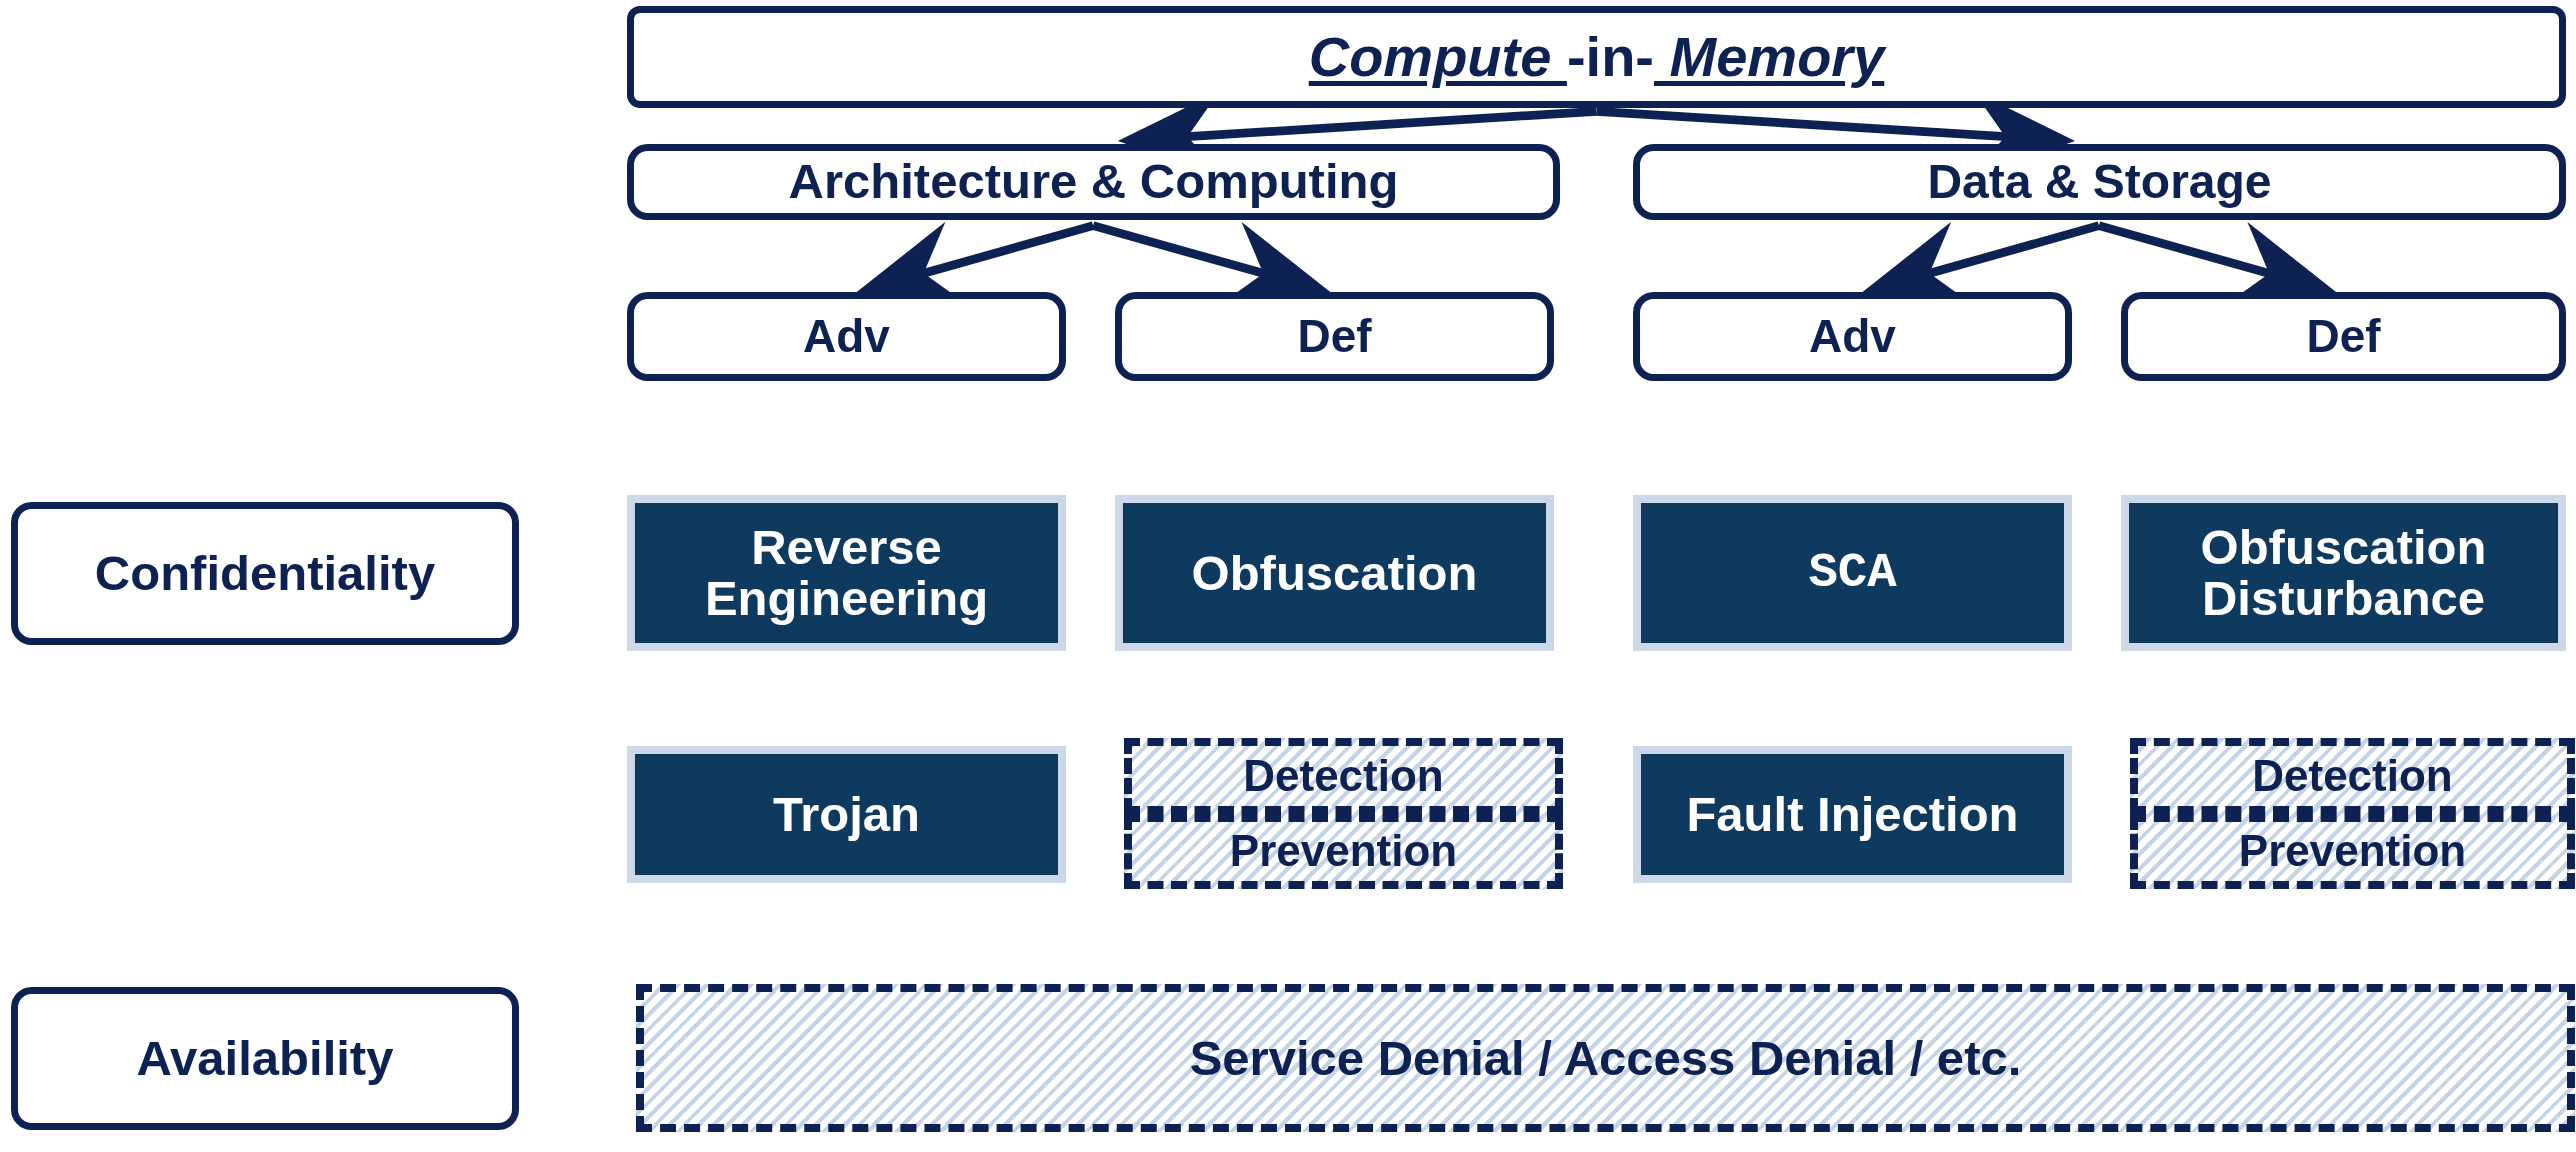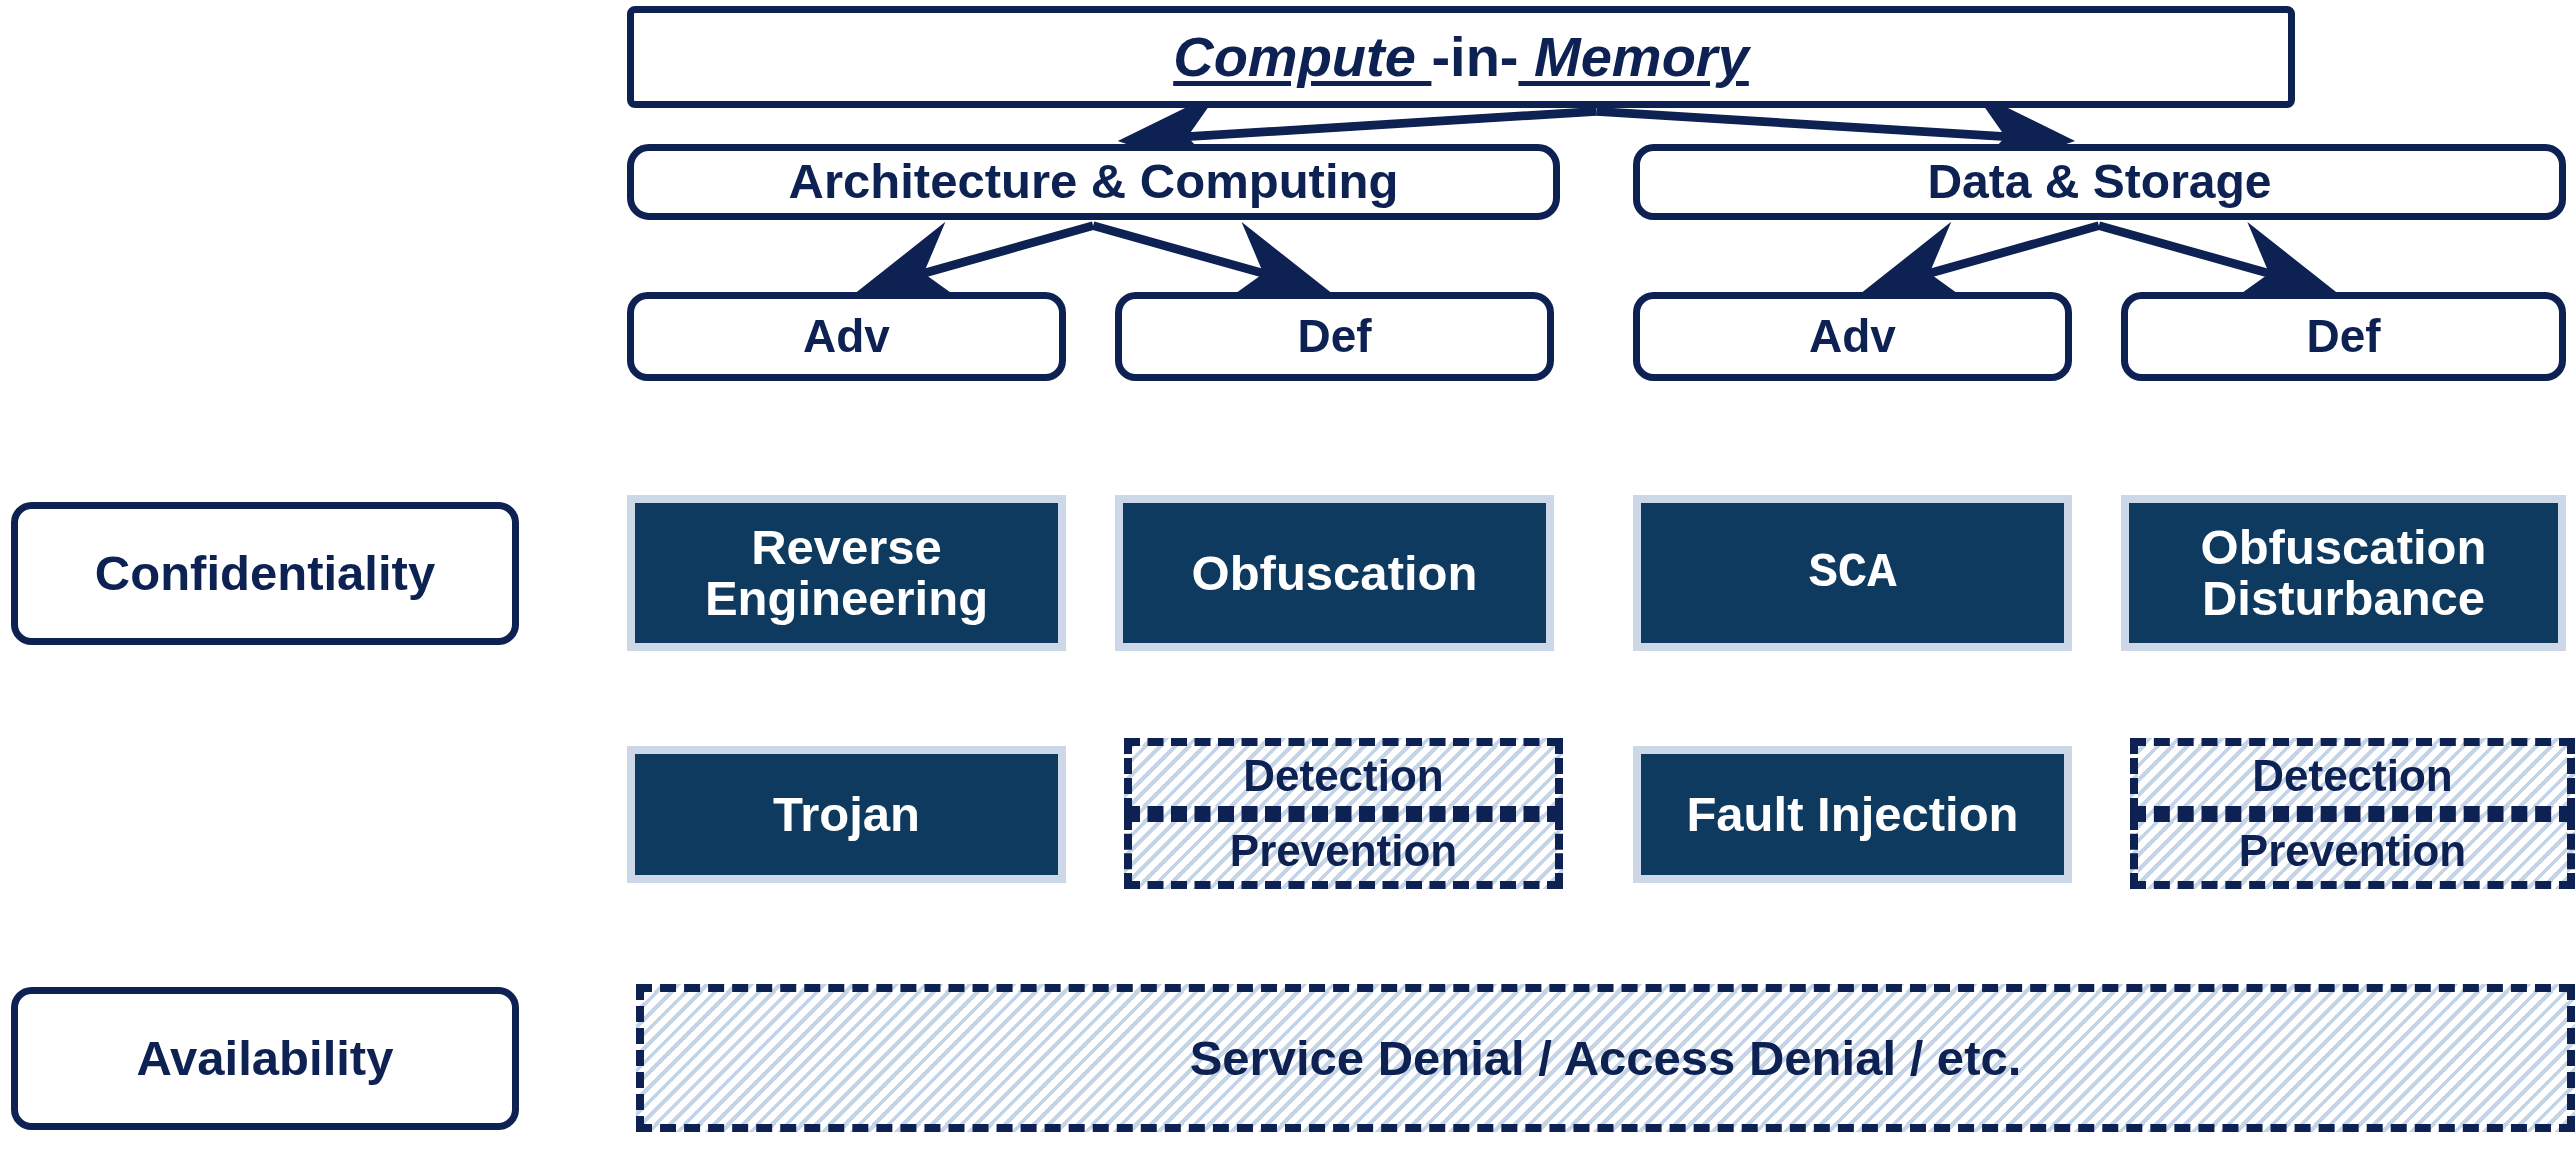--- a/index.html
+++ b/index.html
@@ -63,33 +63,33 @@
         -45deg,
         #c6d4e8 0px,
         #c6d4e8 4px,
         #ffffff 4px,
         #ffffff 10.3px);
     margin-left: 9px;
   }
 
   
   #title-box {
-    left: 627px; top: 6.4px; width: 1668px; height: 102px;
-    border-radius: 8px;
+    left: 627px; top: 6.4px; width: 1939px; height: 102px;
+    border-radius: 13px;
     font-size: 56px;
   }
   #title-box .ital {
     font-style: italic;
     text-decoration: underline;
     text-underline-offset: 4.8px;
   }
   #title-box .plain { font-style: normal; }
 
   
-  #branch-arch { left: 627px; top: 144px; width: 933px; height: 76px; font-size: 49px; border-radius: 22px; }
+  #branch-arch { left: 627px; top: 144px; width: 933px; height: 76px; font-size: 49px; }
   #branch-data { left: 1633px; top: 144px; width: 933px; height: 76px; font-size: 48px; }
 
   
   #advdef-1 { left: 627px;  top: 292px; width: 439px; height: 89px; font-size: 46px; }
   #advdef-2 { left: 1115px; top: 292px; width: 439px; height: 89px; font-size: 46px; }
   #advdef-3 { left: 1633px; top: 292px; width: 439px; height: 89px; font-size: 46px; }
   #advdef-4 { left: 2121px; top: 292px; width: 445px; height: 89px; font-size: 46px; }
 
   
   #label-conf  { left: 11px; top: 502px;  width: 508px; height: 143px; font-size: 49px; }

